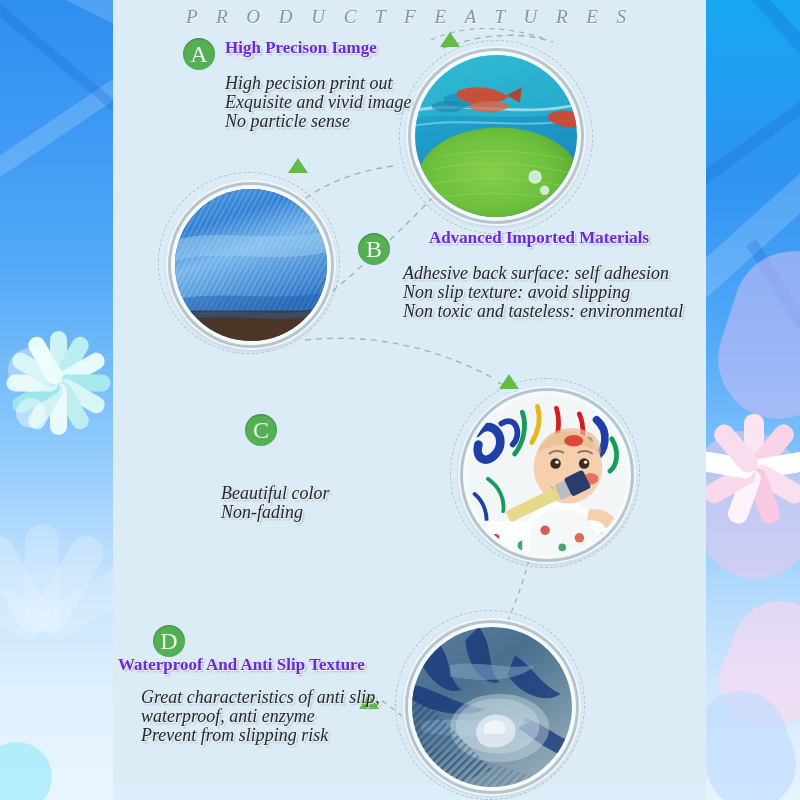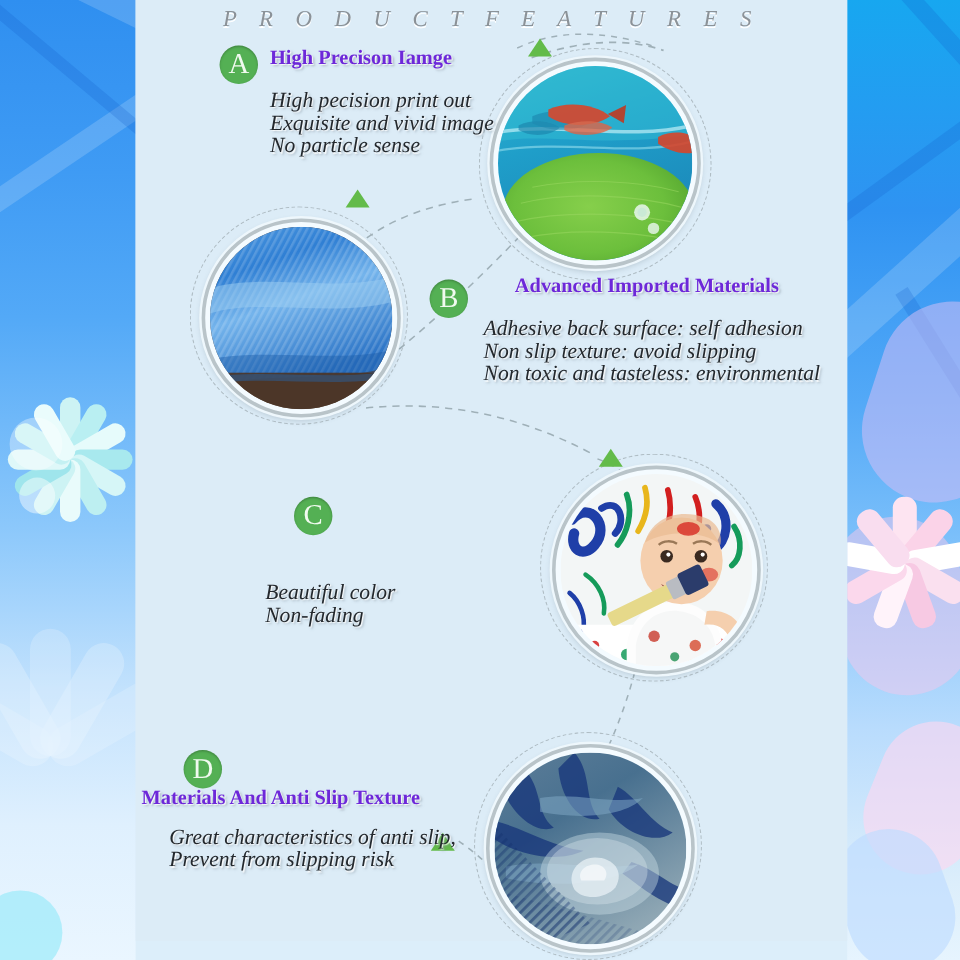--- a/index.html
+++ b/index.html
@@ -343,21 +343,22 @@
           <path d="M0 64 L84 150 L40 168 L0 168 Z" fill="url(#hatchD)"></path>
           <path d="M0 120 L168 168 L0 168 Z" fill="url(#hatchD)" opacity=".55"></path>
         </svg>
       </div>
     </div>
     <div class="dash-ring" style="left:282px;top:610px;width:188px;height:188px;"></div>
     <div class="arrow" style="left:246px;top:694px;"></div>
 
     <div class="badge" style="left:40px;top:625px;">D</div>
     <div class="head" style="left:5px;top:655px;">
-      <span>Materials And Anti Slip Texture</span>
+      <span>Waterproof And Anti Slip Texture</span>
     </div>
     <div class="body-txt" style="left:28px;top:688px;">
       <div>Great characteristics of anti slip,</div>
+      <div>waterproof, anti enzyme</div>
       <div>Prevent from slipping risk</div>
     </div>
 
   </div>
 </div>
 
 </body></html>

